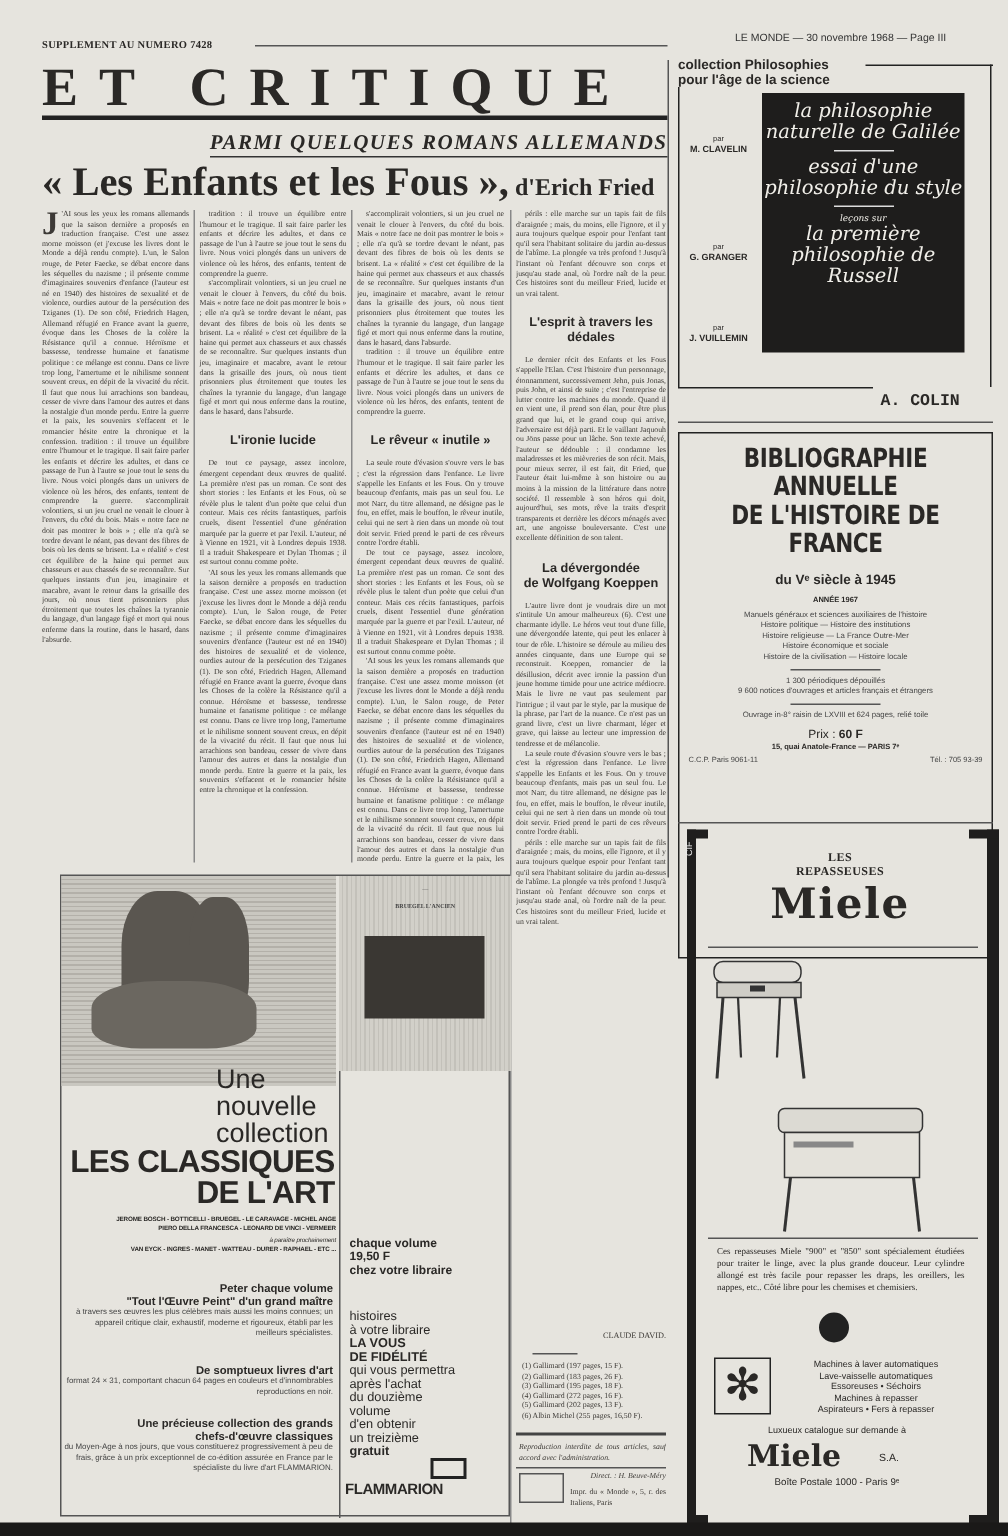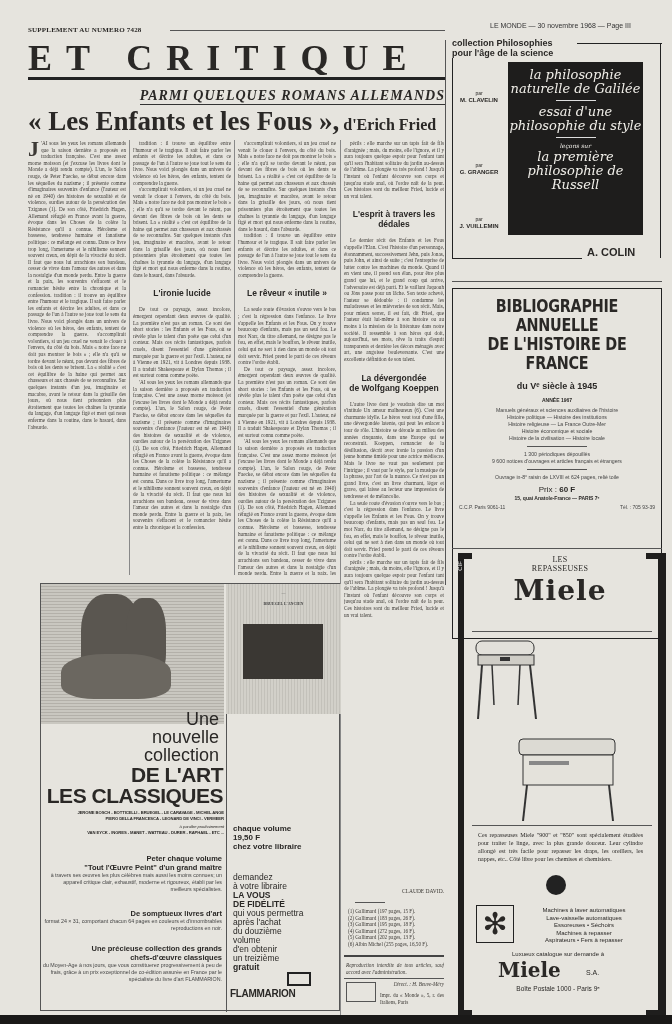--- a/index.html
+++ b/index.html
@@ -25,55 +25,55 @@
 .philo .title{position:absolute;left:0;top:0;font-family:"Liberation Sans",sans-serif;font-weight:bold;font-size:9px;line-height:10px}
 .philo .topline{position:absolute;left:125px;top:5px;width:85px;border-top:1.5px solid #222}
 .philo .rside{position:absolute;left:208px;top:5px;height:215px;border-left:1.5px solid #222}
 .philo .bline{position:absolute;left:0;top:220px;width:130px;border-top:1.5px solid #222}
 .philo .lside{position:absolute;left:0;top:20px;height:200px;border-left:1.5px solid #222}
 .philo .author{position:absolute;left:2px;width:50px;text-align:center;font-family:"Liberation Sans",sans-serif;font-size:6px;font-weight:bold;line-height:7px}
 .philo .author small{display:block;font-weight:normal;font-size:5px}
 .cover{position:absolute;left:56px;top:24px;width:135px;height:173px;background:#1e1d1c;color:#f1efe9;text-align:center;font-family:"DejaVu Serif",serif;font-style:italic;font-size:13px;line-height:14px;padding-top:6px}
 .cover .sep{width:40px;margin:4px auto;border-top:1px solid #ddd}
 .cover .sm{font-size:6px;line-height:8px}
-.colin{position:absolute;left:135px;top:208px;font-family:Liberation Sans, sans-serif;font-weight:bold;font-size:11px}
+.colin{position:absolute;left:135px;top:224px;font-family:Liberation Mono, monospace;font-weight:bold;font-size:11px}
 .biblio{left:452px;top:288px;width:210px;height:351px;border:1.5px solid #222;text-align:center;font-family:"Liberation Sans",sans-serif}
 .biblio .big{font-size:17.5px;font-weight:bold;line-height:19px;margin-top:8px;letter-spacing:-0.3px;font-family:"DejaVu Sans",sans-serif;transform:scaleX(0.82);transform-origin:center}
 .biblio .sub{font-size:9px;font-weight:bold;margin-top:8px}
 .biblio .year{font-size:5px;font-weight:bold;margin-top:6px}
 .biblio .lst{font-size:5.2px;line-height:7px;margin-top:4px;color:#444}
 .biblio .sepl{width:60px;margin:4px auto;border-top:1px solid #555}
 .biblio .price{font-size:8px;margin-top:4px}
 .biblio .pub{font-size:8px;font-weight:bold;line-height:12px;margin-top:6px;letter-spacing:0.3px}
 .biblio .addr{font-size:5px;font-weight:bold;margin-top:1px}
 .biblio .foot{display:flex;justify-content:space-between;font-size:5px;padding:3px 6px 0;color:#444}
 .miele{left:458px;top:553px;width:208px;height:463px}
 .miele .brk{position:absolute;background:#1f1e1d}
 .miele .inner{position:absolute;left:12px;top:0;width:180px;text-align:center}
-.miele .les{font-weight:normal;font-size:8px;line-height:9px;margin-top:2px;letter-spacing:0.3px}
+.miele .les{font-weight:bold;font-size:8px;line-height:9px;margin-top:14px;letter-spacing:0.3px}
 .miele .logo{font-family:"DejaVu Serif",serif;font-weight:bold;font-size:28px;letter-spacing:1px;line-height:32px;margin-top:2px}
 .miele .slogan{position:absolute;left:95px;top:98px;font-weight:bold;font-size:7.5px;line-height:12px;letter-spacing:0.5px;text-align:left}
 .miele .body{position:absolute;left:20px;top:278px;width:165px;font-size:6px;line-height:8px;text-align:justify}
 .miele .dot{position:absolute;left:88px;top:322px;width:20px;height:20px;border-radius:50%;background:#222}
 .miele .sq{position:absolute;left:18px;top:352px;width:38px;height:38px;border:1.5px solid #222;display:flex;align-items:center;justify-content:center;font-size:30px;line-height:30px}
 .miele .mach{position:absolute;left:66px;top:354px;width:120px;text-align:center;font-family:"Liberation Sans",sans-serif;font-size:6px;line-height:7.5px}
 .miele .cat{position:absolute;left:10px;top:398px;width:180px;text-align:center;font-family:"Liberation Sans",sans-serif;font-size:6px}
 .miele .logo2{position:absolute;left:40px;top:405px;font-family:"DejaVu Serif",serif;font-weight:bold;font-size:20px}
 .miele .sa{position:absolute;left:128px;top:416px;font-family:"Liberation Sans",sans-serif;font-size:7px}
 .miele .bp{position:absolute;left:10px;top:432px;width:180px;text-align:center;font-family:"Liberation Sans",sans-serif;font-size:6.5px}
 .ciff{position:absolute;left:-1px;top:8px;font-size:6px;writing-mode:vertical-rl;transform:rotate(180deg);color:#eee;font-family:"Liberation Sans",sans-serif}
 
 .flam{left:40px;top:583px;width:300px;height:428px;border:1px solid #555}
 .photo{position:absolute;left:0;top:0;width:183px;height:140px;background:repeating-linear-gradient(0deg,#c9c7c0 0 2px,#b3b0a9 2px 3px),#bdbab3}
 .photo .fig{position:absolute;border-radius:40% 40% 30% 30%;background:#5a5650}
 .book{position:absolute;left:185px;top:0;width:115px;height:130px;background:repeating-linear-gradient(90deg,#d2d0c9 0 2px,#c3c1ba 2px 3px)}
 .book .t1{position:absolute;top:6px;width:100%;text-align:center;font-size:4px;color:#555}
 .book .t2{position:absolute;top:17px;width:100%;text-align:center;font-size:4px;color:#444;font-weight:bold}
 .book .pic{position:absolute;left:17px;top:40px;width:80px;height:55px;background:#3a3733}
-.flam .une{position:absolute;right:120px;top:126px;font-family:"Liberation Sans",sans-serif;font-size:18px;line-height:18px;text-align:right}
+.flam .une{position:absolute;right:120px;top:126px;font-family:"Liberation Sans",sans-serif;font-size:18px;line-height:18px;text-align:left}
 .flam .les{position:absolute;left:2px;top:180px;width:180px;font-family:"Liberation Sans",sans-serif;font-weight:bold;font-size:21px;line-height:21px;text-align:right;letter-spacing:-0.5px}
 .flam .names{position:absolute;left:0;top:226px;width:183px;font-family:"Liberation Sans",sans-serif;font-size:4.2px;font-weight:bold;text-align:right;line-height:6px;letter-spacing:-0.1px}
 .flam .txt{position:absolute;left:0;width:183px;text-align:right;font-family:"Liberation Sans",sans-serif;padding-right:2px}
 .flam .hd{font-weight:bold;font-size:7.5px;line-height:9px}
 .flam .sm{font-size:5.3px;line-height:7px;color:#444}
 .flam .right{position:absolute;left:185px;top:130px;width:113px;height:298px;border-left:1px solid #555;font-family:"Liberation Sans",sans-serif;padding-left:6px}
 .flam .price{margin-top:110px;font-size:8px;font-weight:bold;line-height:9px}
 .flam .fid{margin-top:22px;font-size:8.5px;line-height:9px}
 .flam .logo{position:absolute;left:60px;top:258px;width:24px;height:14px;border:2px solid #222}
 .flam .brand{position:absolute;left:3px;top:274px;font-size:10px;font-weight:bold;letter-spacing:-0.3px}
@@ -257,22 +257,22 @@
     <div class="t1">—</div>
     <div class="t2">BRUEGEL L'ANCIEN</div>
     <div class="pic"></div>
   </div>
   <div class="une">
       <div>Une</div>
       <div>nouvelle</div>
       <div>collection</div>
     </div>
   <div class="les">
+      <div>LES CLASSIQUES</div>
       <div>DE L'ART</div>
-      <div>LES CLASSIQUES</div>
     </div>
   <div class="names">
     <div>JEROME BOSCH - BOTTICELLI - BRUEGEL - LE CARAVAGE - MICHEL ANGE</div>
     <div>PIERO DELLA FRANCESCA - LEONARD DE VINCI - VERMEER</div>
     <div style="font-weight:normal;font-style:italic;margin-top:2px">à paraître prochainement</div>
     <div>VAN EYCK - INGRES - MANET - WATTEAU - DURER - RAPHAEL - ETC ...</div>
   </div>
   <div class="txt" style="top:270px">
     <div class="hd">Peter chaque volume</div>
     <div class="hd">"Tout l'Œuvre Peint" d'un grand maître</div>
@@ -287,21 +287,21 @@
     <div class="hd">chefs-d'œuvre classiques</div>
     <div class="sm">du Moyen-Age à nos jours, que vous constituerez progressivement à peu de frais, grâce à un prix exceptionnel de co-édition assurée en France par le spécialiste du livre d'art FLAMMARION.</div>
   </div>
   <div class="right">
     <div class="price">
       <div>chaque volume</div>
       <div>19,50 F</div>
       <div>chez votre libraire</div>
     </div>
     <div class="fid">
-      <div>demandez</div>
+      <div>histoires</div>
       <div>à votre libraire</div>
       <div style="font-weight:bold">LA VOUS</div>
       <div style="font-weight:bold">DE FIDÉLITÉ</div>
       <div>qui vous permettra</div>
       <div>après l'achat</div>
       <div>du douzième</div>
       <div>volume</div>
       <div>d'en obtenir</div>
       <div>un treizième</div>
       <div style="font-weight:bold">gratuit</div>

